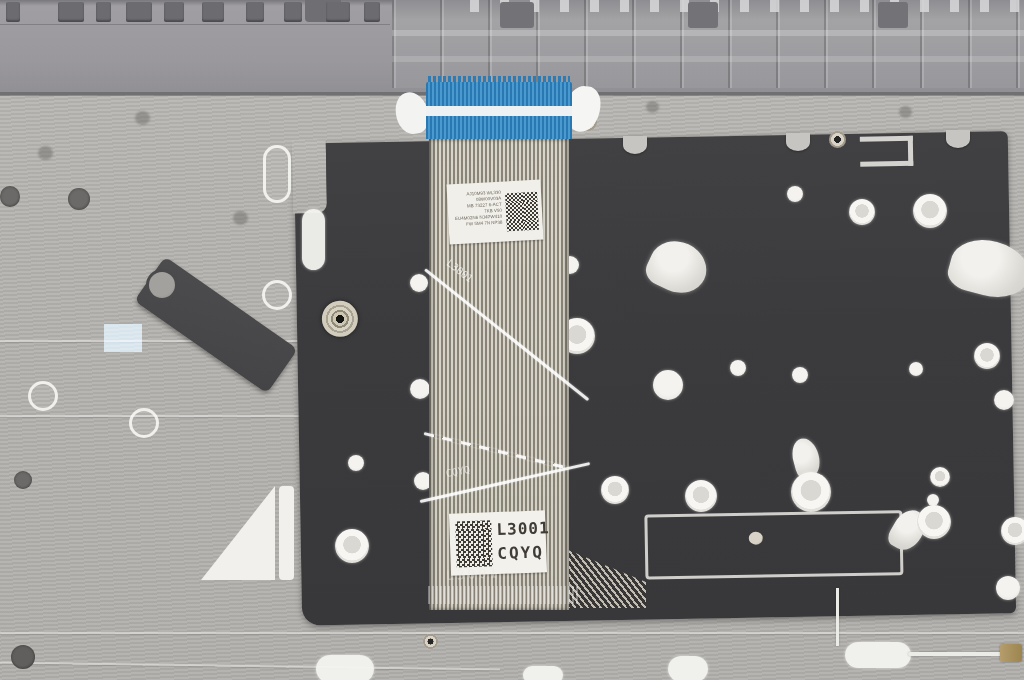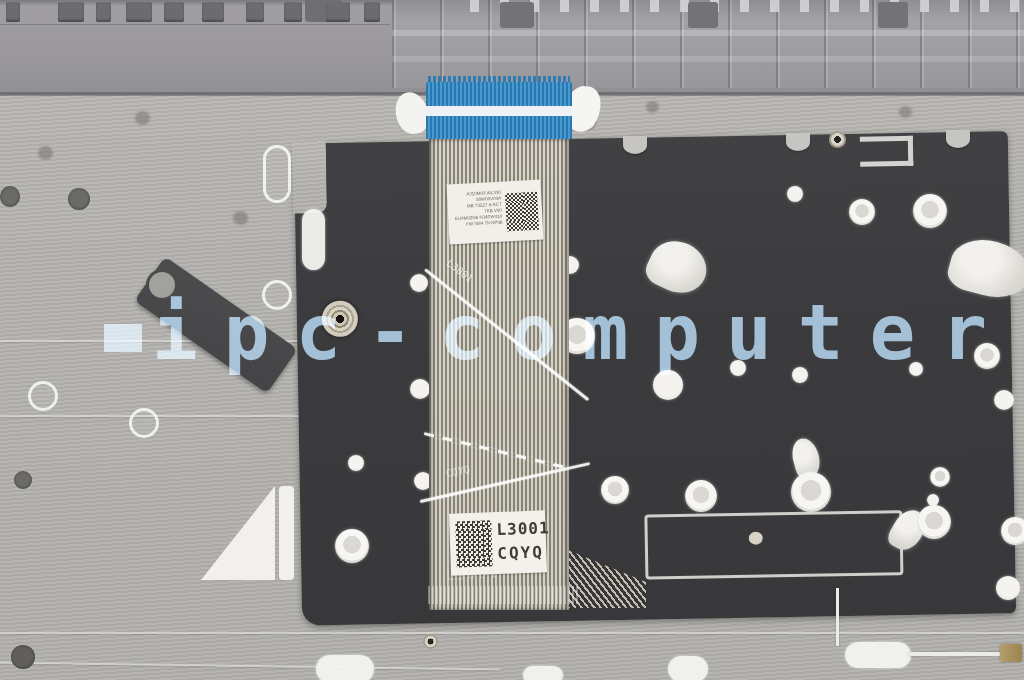--- a/index.html
+++ b/index.html
@@ -153,22 +153,20 @@
 
   <div class="abs crease" style="left:425px;top:268px;width:209px;transform:rotate(38.6deg);z-index:46;"></div>
   <div class="abs crease" style="left:424px;top:432px;width:146px;transform:rotate(13.5deg);z-index:46;background:repeating-linear-gradient(90deg,rgba(255,255,255,.9) 0 10px,transparent 10px 19px);"></div>
   <div class="abs crease" style="left:420px;top:500px;width:174px;transform:rotate(-12.6deg);z-index:46;"></div>
 
   <div class="abs ghost" style="left:448px;top:256px;transform:rotate(38deg);font-size:10px;color:rgba(255,255,255,.7);z-index:47;">L3001</div>
   <div class="abs ghost" style="left:446px;top:468px;transform:rotate(-10deg);font-size:10px;color:rgba(255,255,255,.6);z-index:47;">CQYQ</div>
   <div class="abs ghost" style="left:446px;top:568px;transform:rotate(-3deg);font-size:13px;letter-spacing:3px;color:rgba(235,233,225,.45);z-index:47;">L3001</div>
 
   <div class="abs wm" style="left:104px;top:324px;width:38px;height:28px;background:#8fb6d4;z-index:60;"></div>
-  <div class="abs wm" style="left:152px;top:288px;font-family:'DejaVu Sans Mono',monospace;font-weight:bold;font-size:76px;
-              letter-spacing:26px;color:#8fb6d4;z-index:60;">ipc-computer</div>
 
 <div class="abs" style="left: 58px; top: 2px; width: 26px; height: 20px; background: rgb(108, 107, 111); border-radius: 2px; box-shadow: rgba(0, 0, 0, 0.3) 0px -2px 2px inset;"></div>
     <div class="abs" style="left: 96px; top: 2px; width: 15px; height: 20px; background: rgb(108, 107, 111); border-radius: 2px; box-shadow: rgba(0, 0, 0, 0.3) 0px -2px 2px inset;"></div>
     <div class="abs" style="left: 126px; top: 2px; width: 26px; height: 20px; background: rgb(108, 107, 111); border-radius: 2px; box-shadow: rgba(0, 0, 0, 0.3) 0px -2px 2px inset;"></div>
     <div class="abs" style="left: 164px; top: 2px; width: 20px; height: 20px; background: rgb(108, 107, 111); border-radius: 2px; box-shadow: rgba(0, 0, 0, 0.3) 0px -2px 2px inset;"></div>
     <div class="abs" style="left: 202px; top: 2px; width: 22px; height: 20px; background: rgb(108, 107, 111); border-radius: 2px; box-shadow: rgba(0, 0, 0, 0.3) 0px -2px 2px inset;"></div>
     <div class="abs" style="left: 246px; top: 2px; width: 18px; height: 20px; background: rgb(108, 107, 111); border-radius: 2px; box-shadow: rgba(0, 0, 0, 0.3) 0px -2px 2px inset;"></div>
     <div class="abs" style="left: 284px; top: 2px; width: 18px; height: 20px; background: rgb(108, 107, 111); border-radius: 2px; box-shadow: rgba(0, 0, 0, 0.3) 0px -2px 2px inset;"></div>
     <div class="abs" style="left: 326px; top: 2px; width: 24px; height: 20px; background: rgb(108, 107, 111); border-radius: 2px; box-shadow: rgba(0, 0, 0, 0.3) 0px -2px 2px inset;"></div>
     <div class="abs" style="left: 364px; top: 2px; width: 16px; height: 20px; background: rgb(108, 107, 111); border-radius: 2px; box-shadow: rgba(0, 0, 0, 0.3) 0px -2px 2px inset;"></div>

